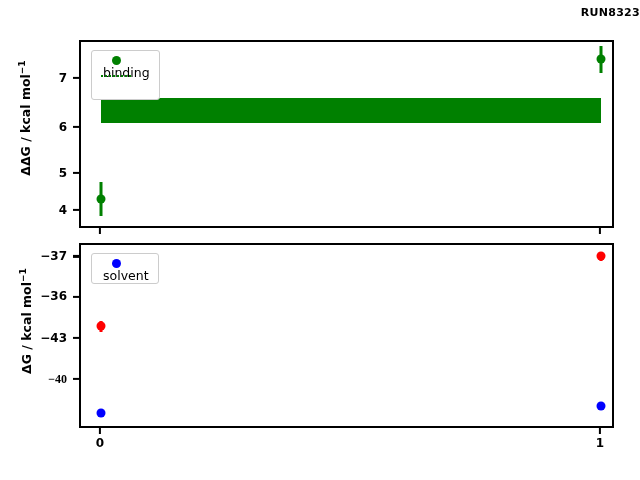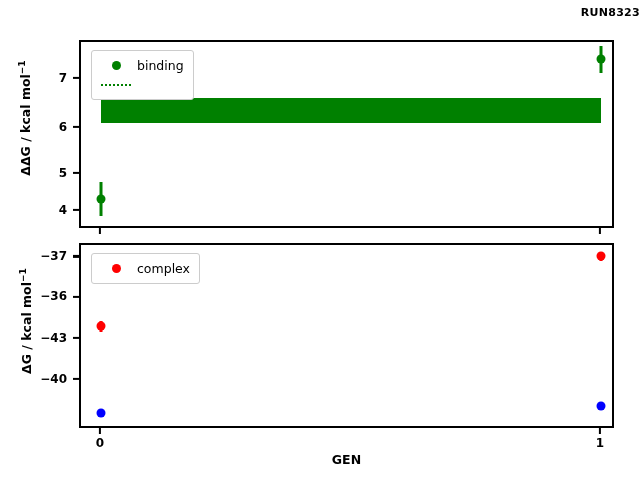--- a/index.html
+++ b/index.html
@@ -161,22 +161,23 @@
   #legend-top {
     left: 10px;
     top: 8px;
   }
   #legend-bottom {
     left: 10px;
     top: 8px;
   }
   .legend-row {
     display: flex;
-    align-items: center;
+    align-items: flex-start;
     height: 19px;
+    flex-direction: column;
   }
   .legend-handle {
     width: 34px;
     display: flex;
     align-items: center;
     justify-content: center;
     flex: none;
   }
   .legend-dot {
     width: 9px;
@@ -260,46 +261,45 @@
       <div class="errbar" style="left:520px; top:6.7px; height:9.0px; background:#ff0000;"></div>
       <div class="marker marker-red" style="left:520px; top:11.2px; width:9px; height:9px;"></div>
 
       <div class="marker marker-blue" style="left:20px; top:167.8px; width:9px; height:9px;"></div>
 
       <div class="marker marker-blue" style="left:520px; top:160.7px; width:9px; height:9px;"></div>
 
       <div class="legend" id="legend-bottom">
         <div class="legend-row">
           <span class="legend-handle">
-            <span class="legend-dot dot-red"></span>
+            <span class="legend-dot dot-blue"></span>
           </span>
-          <span class="legend-text">complex</span>
+          <span class="legend-text">solvent</span>
         </div>
       </div>
 
     </div>
   </div>
 
   <div class="ytick-mark" style="left:73px; top:256.4px;"></div>
   <div class="ytick-label" style="left:29px; width:38px; top:256.4px;">−37</div>
 
   <div class="ytick-mark" style="left:73px; top:297.1px;"></div>
   <div class="ytick-label" style="left:29px; width:38px; top:296px;">−36</div>
 
   <div class="ytick-mark" style="left:73px; top:337.8px;"></div>
   <div class="ytick-label" style="left:29px; width:38px; top:337.8px;">−43</div>
 
   <div class="ytick-mark" style="left:73px; top:378.5px;"></div>
-  <div class="ytick-label" style="left:29px; width:38px; top:378.5px;">−40</div>
+  <div class="ytick-label" style="left:29px; width:38px; top:378.5px;font-family:Liberation Serif, serif;">−40</div>
 
   <div class="xtick-mark" style="left:100px; top:428px;"></div>
   <div class="xtick-label" style="left:100px; top:436px;">0</div>
 
   <div class="xtick-mark" style="left:600px; top:428px;"></div>
   <div class="xtick-label" style="left:600px; top:436px;">1</div>
 
   <div class="ylabel" id="ylabel-bottom">
     <span>ΔG / kcal mol</span><sup>−1</sup>
   </div>
 
-  <div class="xlabel">GEN</div>
 
 </div>
 
 </body></html>

